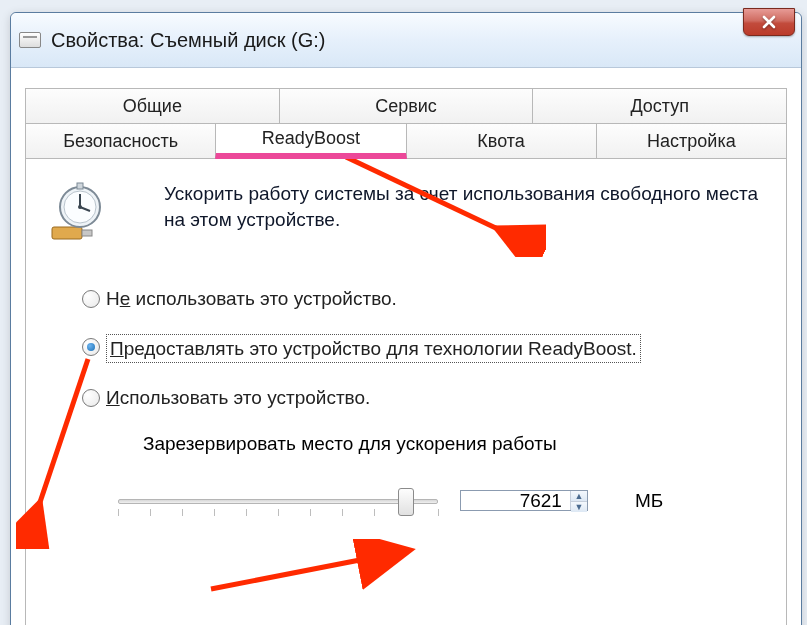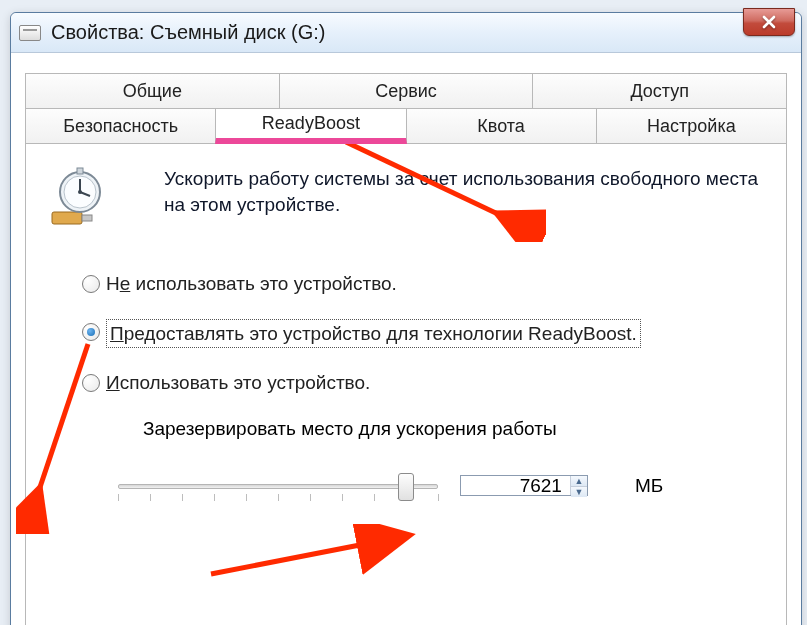--- a/index.html
+++ b/index.html
@@ -18,21 +18,21 @@
     position: absolute;
     left: 10px;
     top: 12px;
     width: 792px;
     background: #fff;
     border: 1px solid #5a7ca0;
     border-radius: 6px 6px 0 0;
     box-shadow: 0 2px 10px rgba(0,0,0,.15);
   }
   .titlebar {
-    height: 40px;
+    height: 55px;
     background: linear-gradient(to bottom, #f7fbff 0%, #e6f0fb 50%, #d9e8f7 100%);
     border-bottom: 1px solid #b8c8da;
     display: flex;
     align-items: center;
     padding: 0 8px;
     position: relative;
     border-radius: 6px 6px 0 0;
   }
   .drive-icon {
     width: 22px; height: 16px;

